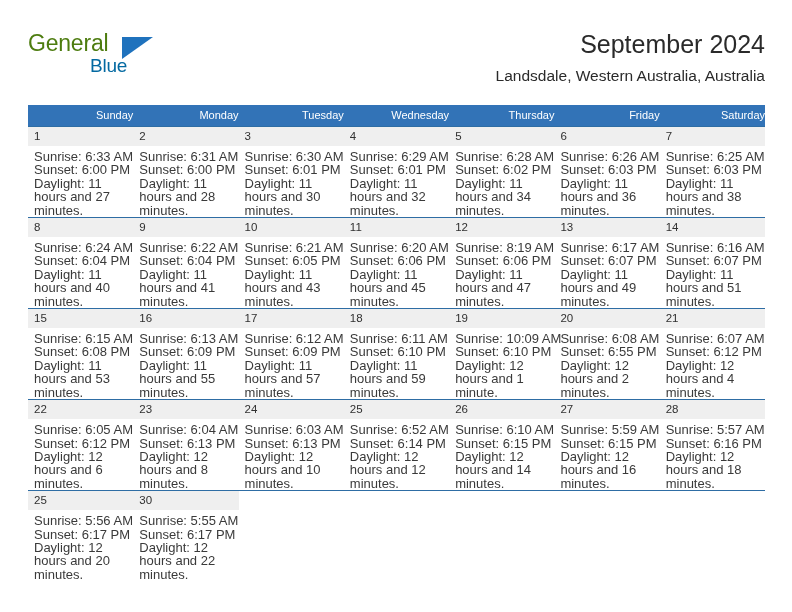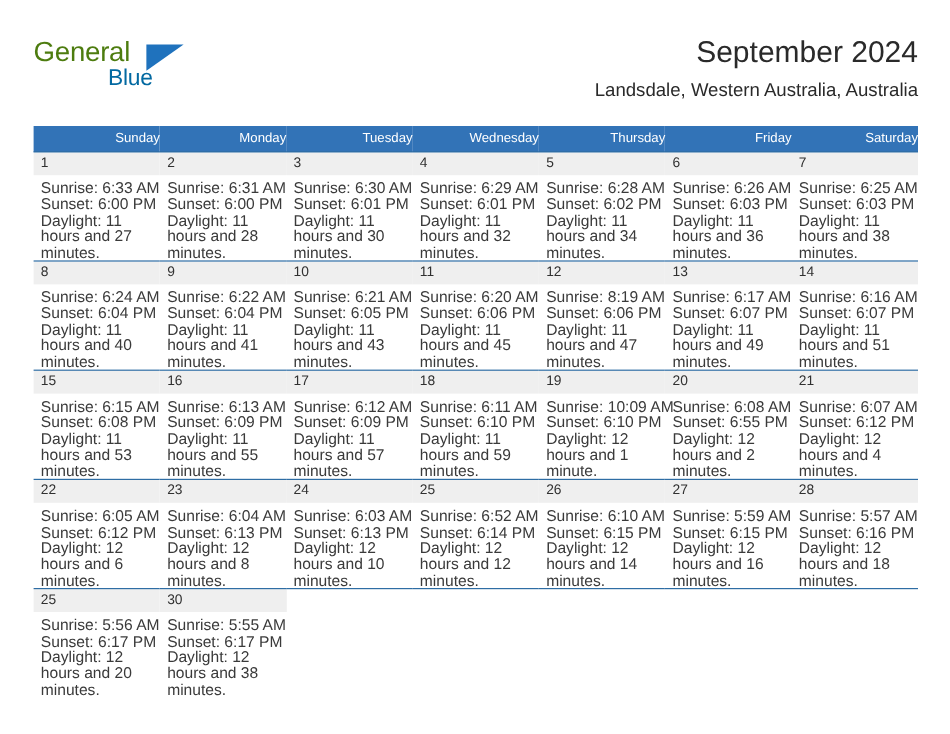--- a/index.html
+++ b/index.html
@@ -472,21 +472,21 @@
                 <div class="daylight-wrap">Daylight: 12 hours and 20 minutes.</div>
               </div>
             </div>
           </td>
           <td>
             <div class="cell-inner">
               <div class="daynum">30</div>
               <div class="detail">
                 <div>Sunrise: 5:55 AM</div>
                 <div>Sunset: 6:17 PM</div>
-                <div class="daylight-wrap">Daylight: 12 hours and 38 minutes.</div>
+                <div class="daylight-wrap">Daylight: 12 hours and 22 minutes.</div>
               </div>
             </div>
           </td>
           <td>
             <div class="cell-inner">
               <div class="daynum empty"></div>
             </div>
           </td>
           <td>
             <div class="cell-inner">

